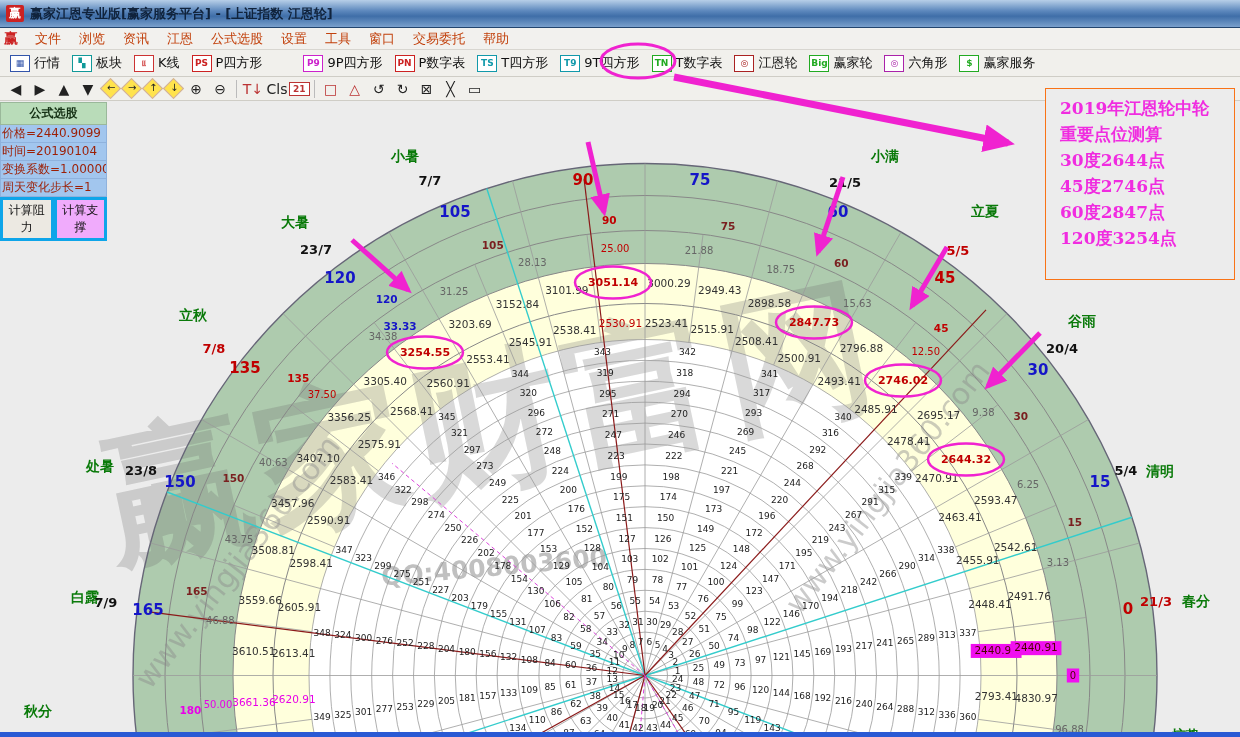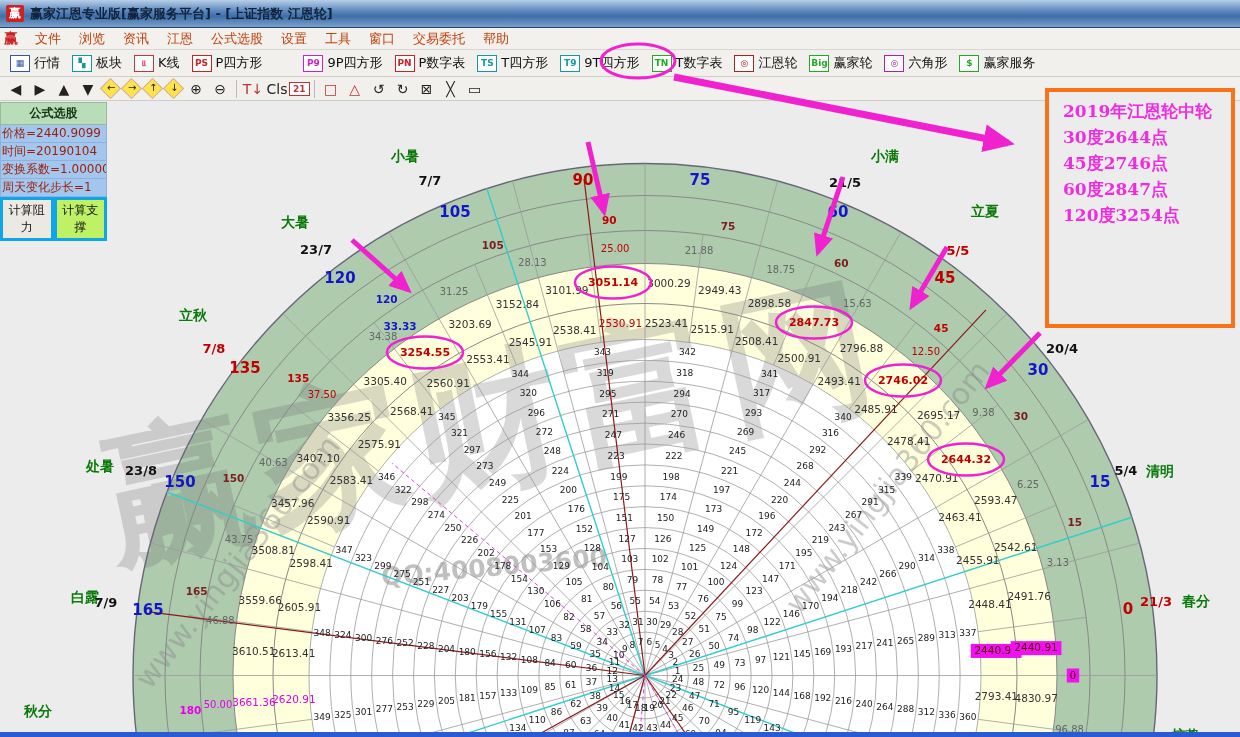--- a/index.html
+++ b/index.html
@@ -42,24 +42,24 @@
   #overlay{position:absolute;left:0;top:0;z-index:30;pointer-events:none;}
   
   .info-panel{position:absolute;left:0;top:102px;width:107px;z-index:10;font-size:12px;}
   .info-panel .hd{background:#b9dcb9;color:#143014;font-weight:bold;text-align:center;
     padding:2px 0;border:1px solid #9ab89a;}
   .info-row{background:#a2c6ee;color:#9c1f05;padding:0 1px;border:1px solid #8fb2dd;
     border-top:none;white-space:nowrap;overflow:hidden;}
   .info-btns{display:flex;}
   .info-btn{flex:1;text-align:center;padding:2px 0;border:3px solid #0ea5e9;
     background:#ece9e2;color:#111;cursor:default;}
-  .info-btn.alt{background:#bef264;}
+  .info-btn.alt{background:#f0abfc;}
   
-  .anno-box{position:absolute;left:1045px;top:88px;width:190px;height:240px;z-index:10;
-    border:4px solid #f97316;background:#ececec;box-sizing:border-box;
+  .anno-box{position:absolute;left:1045px;top:88px;width:190px;height:192px;z-index:10;
+    border:1px solid #f97316;background:#ececec;box-sizing:border-box;
     padding:6px 0 0 14px;}
   .anno-line{color:#f02ce0;font-size:17px;line-height:26px;font-weight:bold;
     font-family:"DejaVu Serif","Liberation Serif",serif;white-space:nowrap;}
   
   .bottom-strip{position:absolute;left:0;bottom:0;width:1240px;height:5px;background:#2a5ad4;z-index:40;}
 </style>
 </head>
 <body>
 
 <div class="titlebar">
@@ -834,20 +834,21 @@
       <div class="info-row">周天变化步长=1</div>
     </div>
   <div class="info-btns">
     <div class="info-btn">计算阻力</div>
     <div class="info-btn alt">计算支撑</div>
   </div>
 </div>
 
 <div class="anno-box" id="anno-box">
     <div class="anno-line">2019年江恩轮中轮</div>
+    <div class="anno-line">重要点位测算</div>
     <div class="anno-line">30度2644点</div>
     <div class="anno-line">45度2746点</div>
     <div class="anno-line">60度2847点</div>
     <div class="anno-line">120度3254点</div>
   </div>
 
 <svg id="overlay" width="1240" height="737">
     <defs>
       <marker id="ah" markerWidth="5" markerHeight="5" refX="3.5" refY="2" orient="auto">
         <path d="M0,0 L4.5,2 L0,4 Z" fill="#f022d0"></path>

